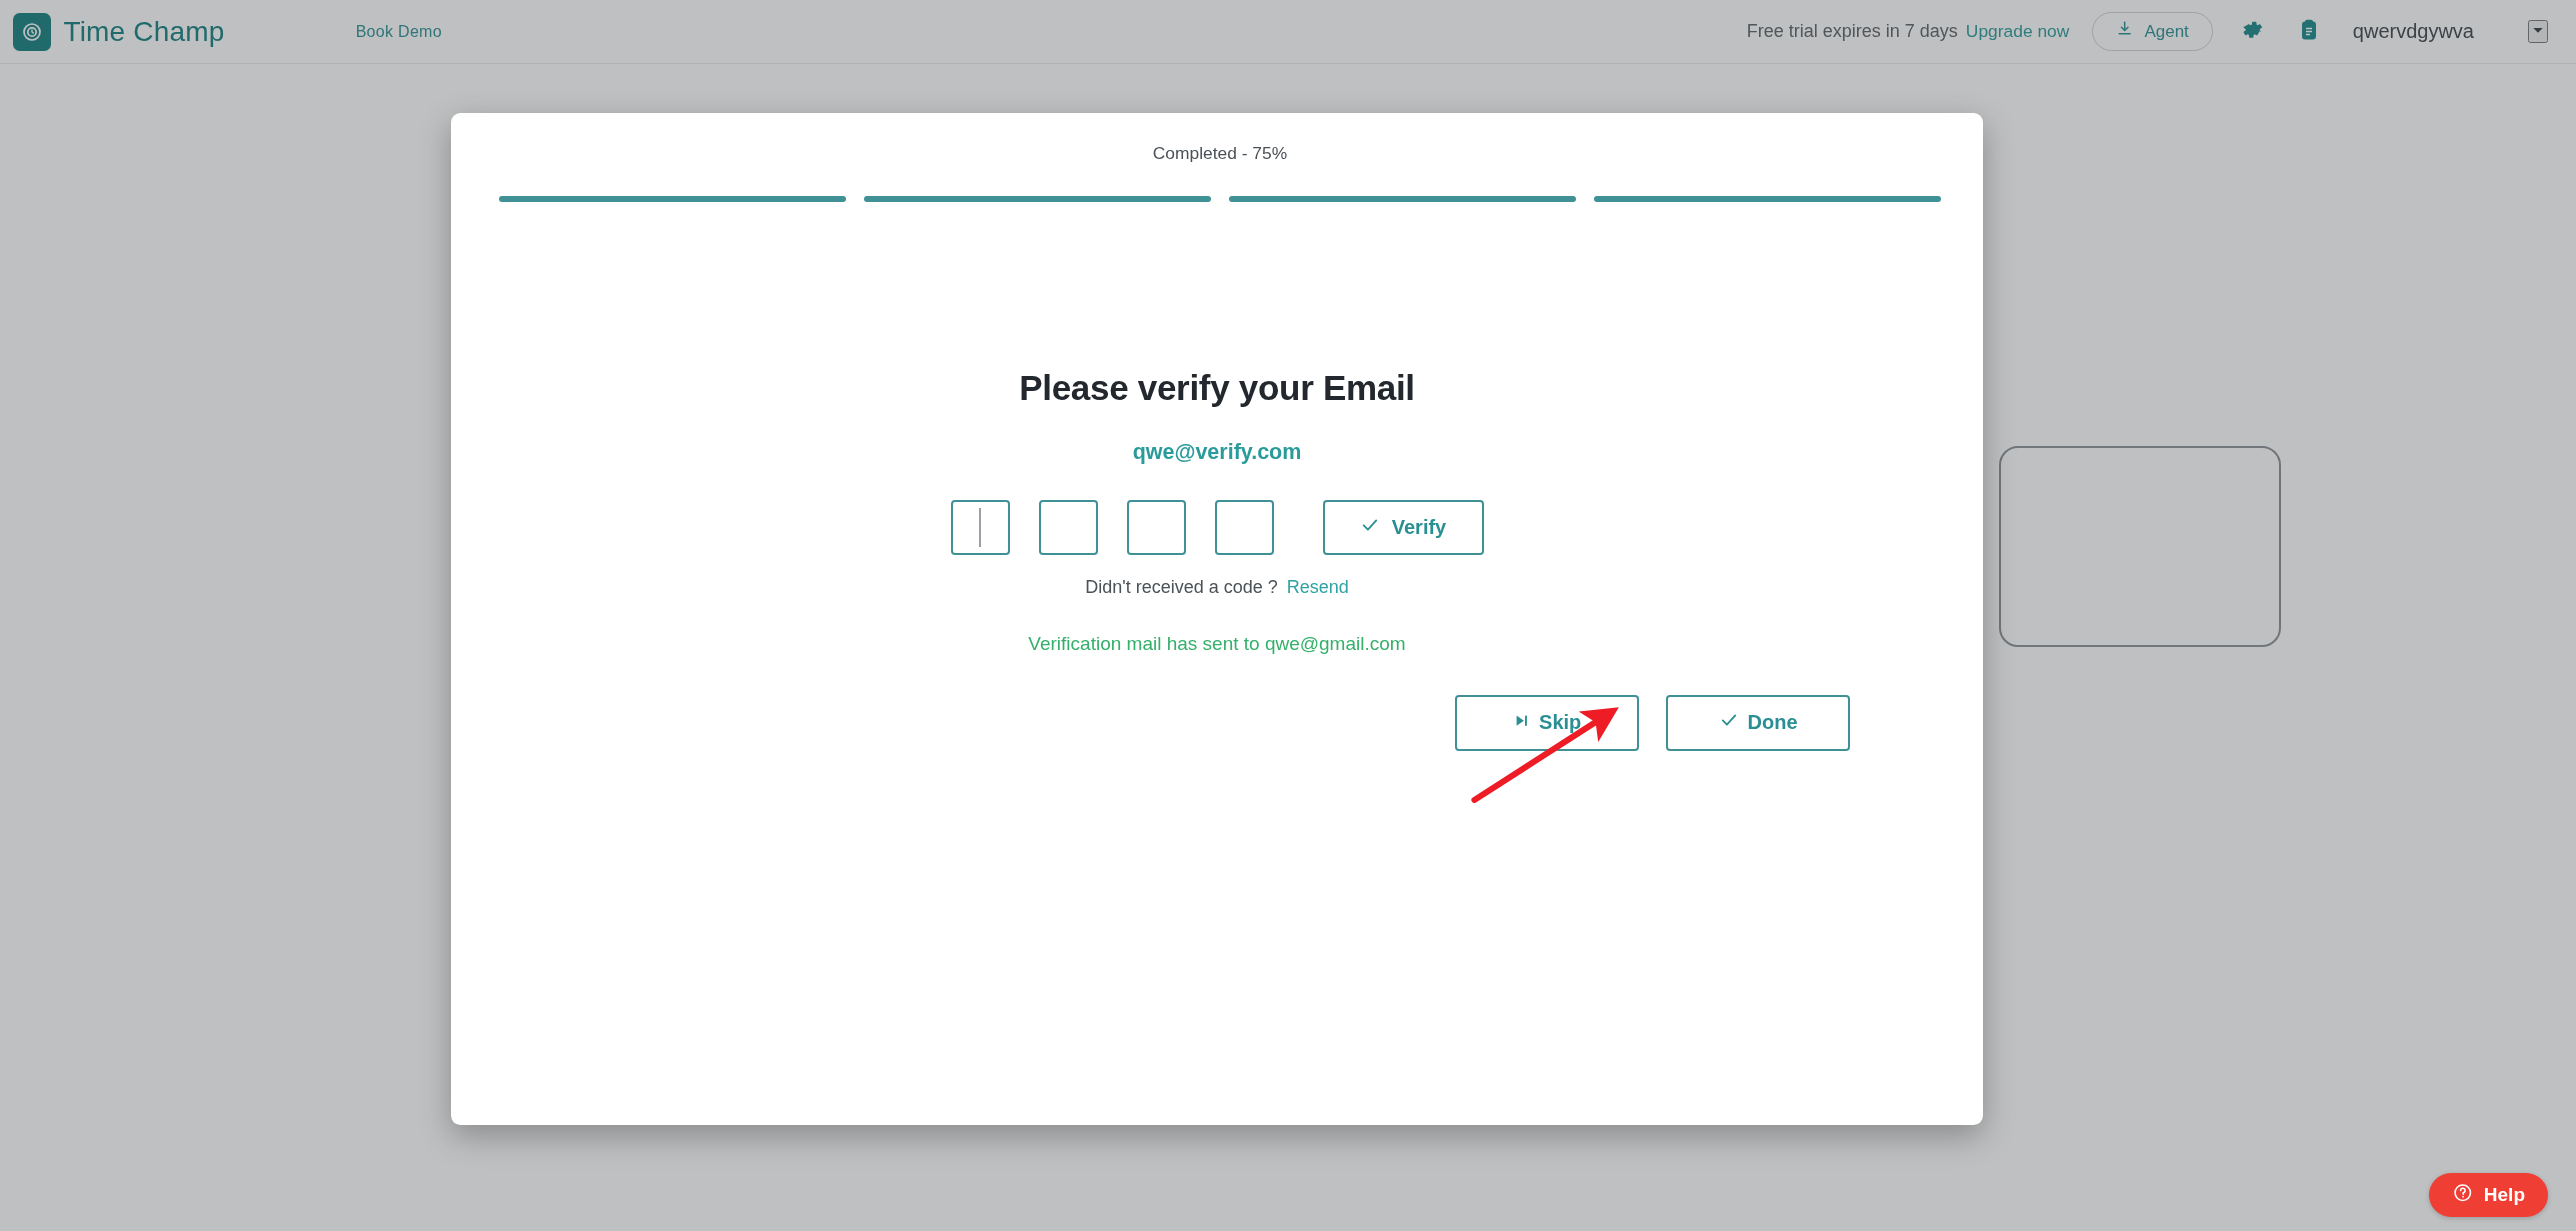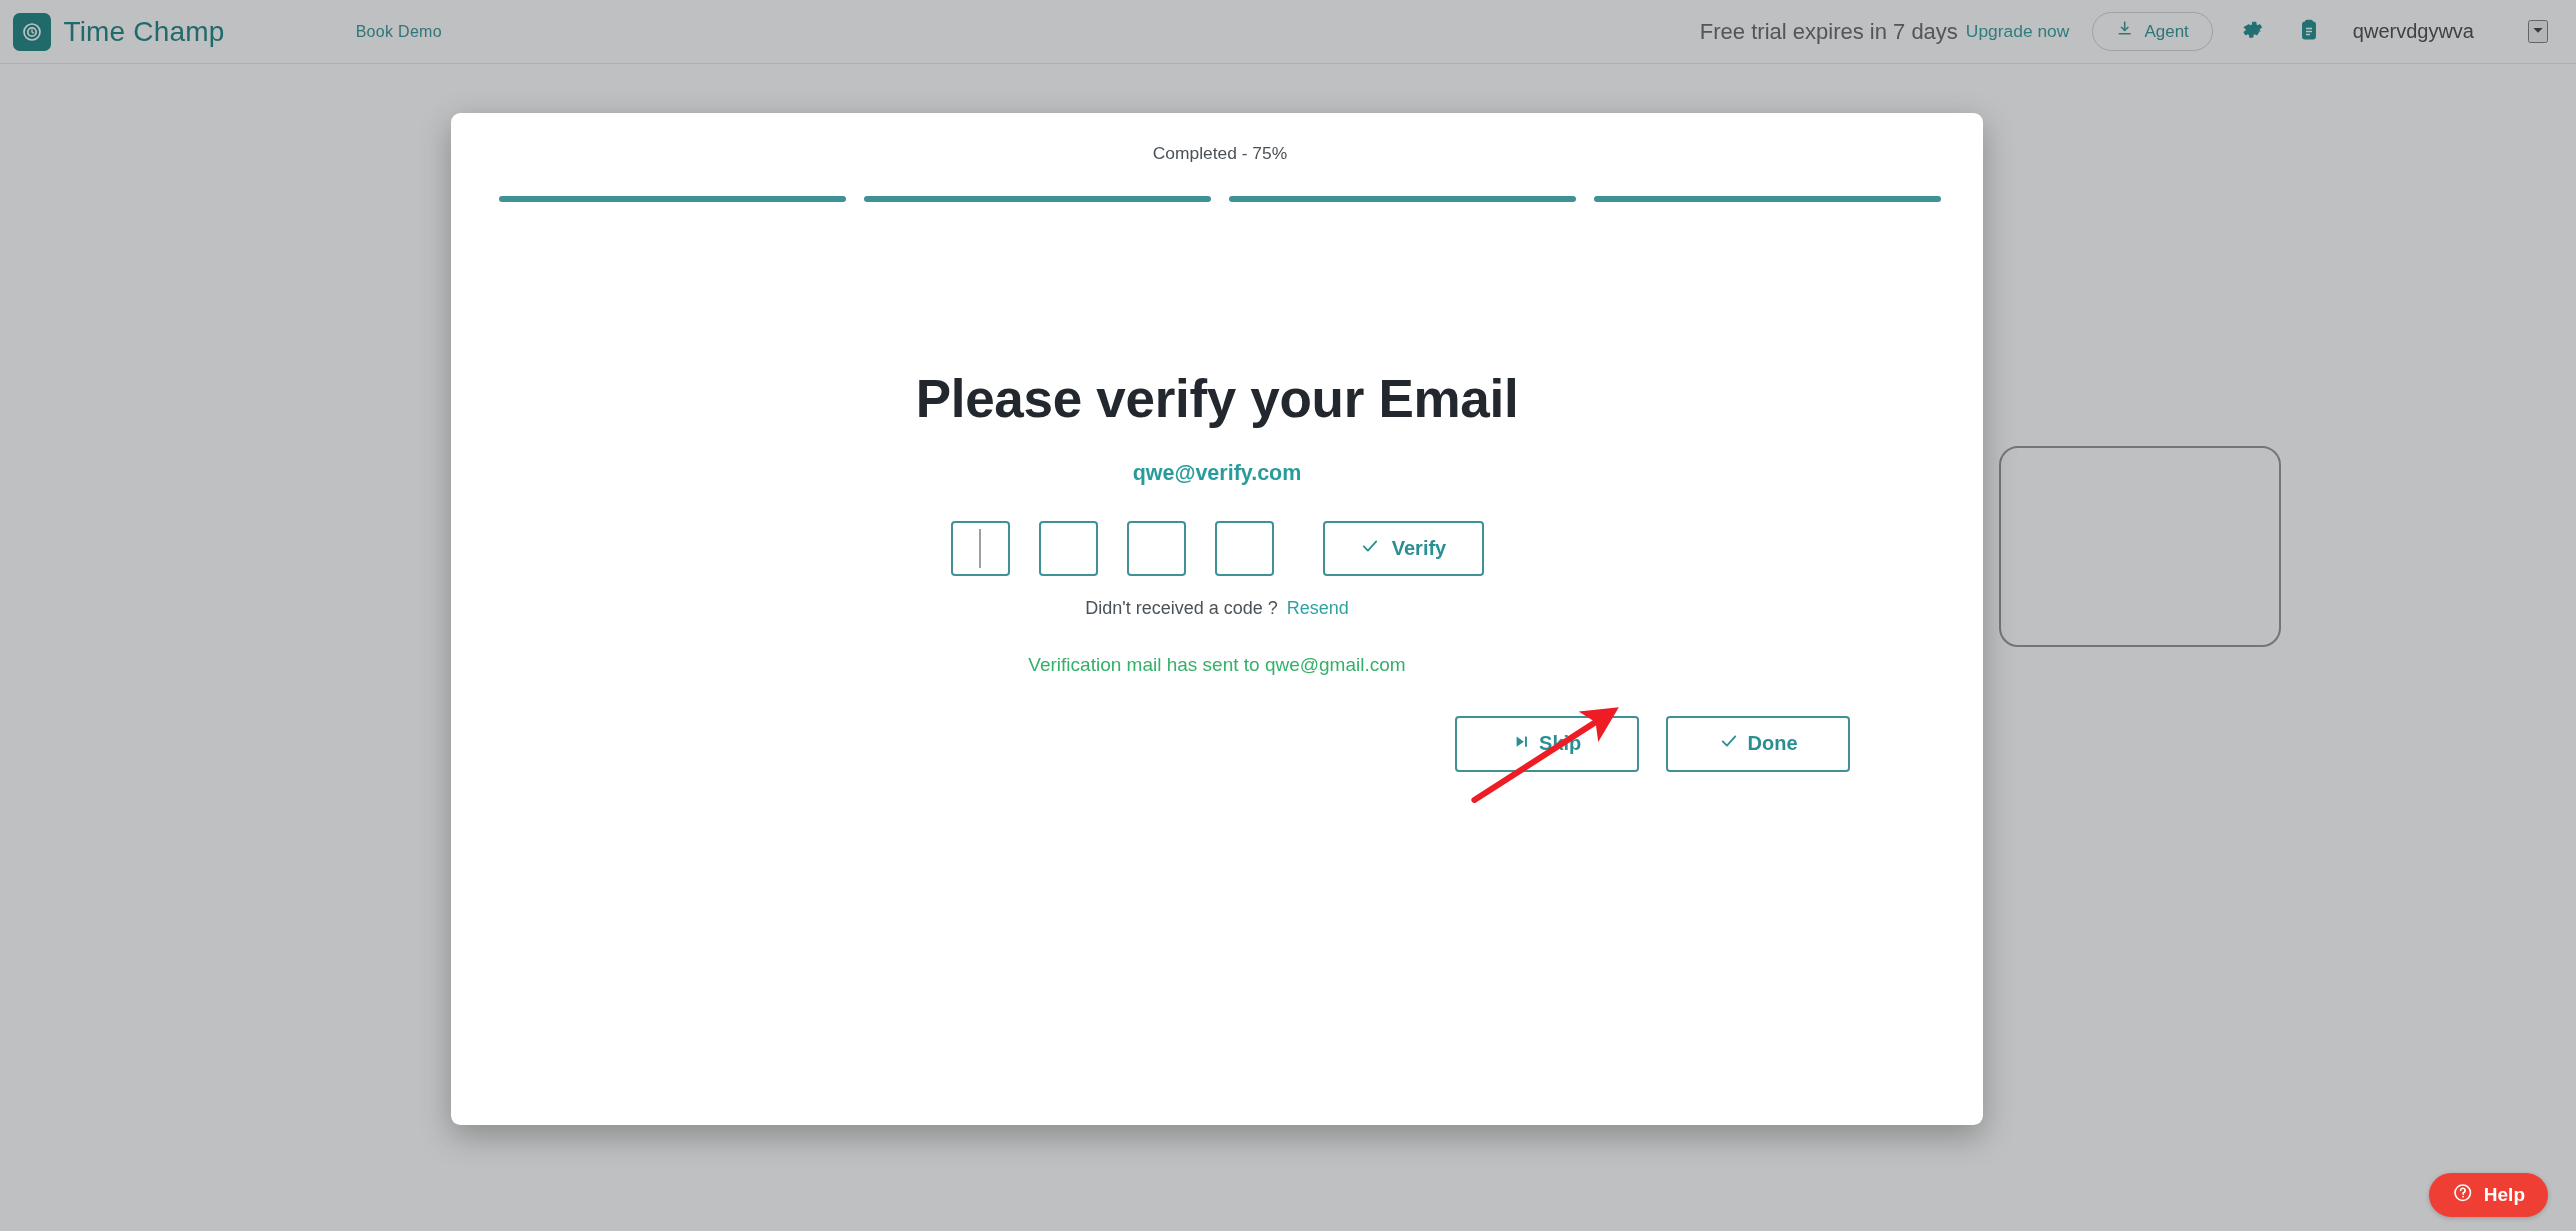--- a/index.html
+++ b/index.html
@@ -120,21 +120,21 @@
 
   .topbar-right {
     margin-left: auto;
     display: flex;
     align-items: center;
     gap: 0;
     padding-right: 28px;
   }
 
   .trial-text {
-    font-size: 22px;
+    font-size: 18px;
     color: #5a6166;
     white-space: nowrap;
   }
   .trial-link {
     font-size: 17.4px;
     color: #2a9b9b;
     margin-left: 8px;
     white-space: nowrap;
   }
 
@@ -229,21 +229,21 @@
   .modal-body {
     position: absolute;
     top: 107px;
     left: 0;
     width: 100%;
   }
 
   .verify-title {
     margin-top: 148px;
     text-align: center;
-    font-size: 53px;
+    font-size: 35px;
     font-weight: 700;
     color: #22282d;
     letter-spacing: -0.3px;
   }
 
   .verify-email {
     margin-top: 32px;
     text-align: center;
     font-size: 21.5px;
     font-weight: 600;

